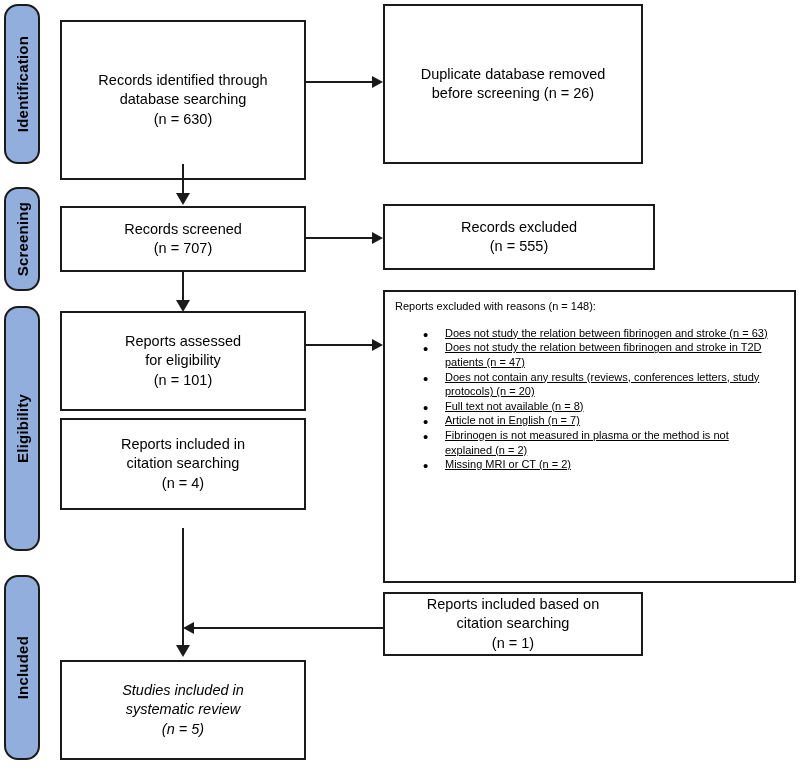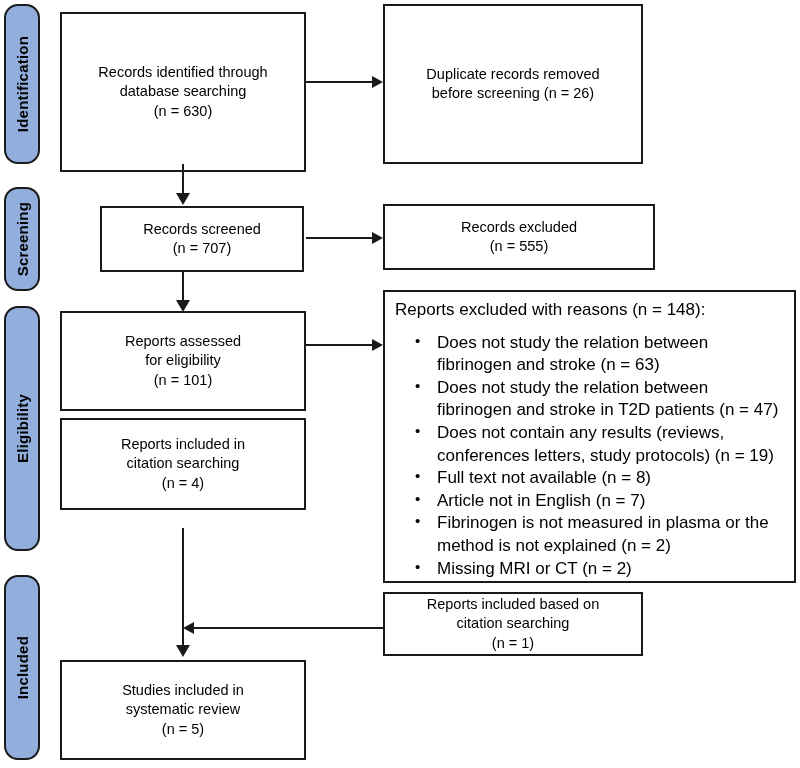--- a/index.html
+++ b/index.html
@@ -54,31 +54,32 @@
   }
   .box .lines {
     padding: 0 8px;
   }
   
   .reasons {
     position: absolute;
     background: #ffffff;
     border: 2px solid #1a1a1a;
     box-sizing: border-box;
-    font-size: 17px;
+    font-size: 11px;
     line-height: 1.33;
     padding: 7px 8px 6px 10px;
   }
   .reasons .heading {
     margin: 0 0 10px 0;
   }
   .reasons ul {
-    margin: 4px;
+    margin: 12px;
     padding-left: 38px;
     list-style: none;
+    text-decoration: underline;
   }
   .reasons li {
     position: relative;
     margin-bottom: 0px;
   }
   .reasons li::before {
     content: "\2022";
     position: absolute;
     left: -22px;
     top: -1px;
@@ -131,42 +132,42 @@
   </div>
 
   <div class="stage" style="left:4px; top:306px; width:36px; height:245px;">
     <span>Eligibility</span>
   </div>
 
   <div class="stage" style="left:4px; top:575px; width:36px; height:185px;">
     <span>Included</span>
   </div>
 
-  <div class="box" style="left:60px; top:12px; width:246px; height:160px;">
+  <div class="box" style="left:60px; top:20px; width:246px; height:160px;">
     <div class="lines">
       <div>Records identified through</div>
       <div>database searching</div>
       <div>(n = 630)</div>
     </div>
   </div>
 
   <div class="hline" style="left:306px; top:81px; width:66px;"></div>
   <div class="arrow-r" style="left:372px; top:76px;"></div>
 
   <div class="box" style="left:383px; top:4px; width:260px; height:160px;">
     <div class="lines">
-      <div>Duplicate records removed</div>
+      <div>Duplicate database removed</div>
       <div>before screening (n = 26)</div>
     </div>
   </div>
 
   <div class="vline" style="left:182px; top:164px; height:31px;"></div>
   <div class="arrow-d" style="left:176px; top:193px;"></div>
 
-  <div class="box" style="left:60px; top:206px; width:204px; height:66px;margin-left:40px;">
+  <div class="box" style="left:60px; top:206px; width:246px; height:66px;">
     <div class="lines">
       <div>Records screened</div>
       <div>(n = 707)</div>
     </div>
   </div>
 
   <div class="hline" style="left:306px; top:237px; width:66px;"></div>
   <div class="arrow-r" style="left:372px; top:232px;"></div>
 
   <div class="box" style="left:383px; top:204px; width:272px; height:66px;">
@@ -196,21 +197,21 @@
       <div>citation searching</div>
       <div>(n = 4)</div>
     </div>
   </div>
 
   <div class="reasons" style="left:383px; top:290px; width:413px; height:293px;">
     <div class="heading">Reports excluded with reasons (n = 148):</div>
     <ul>
       <li>Does not study the relation between fibrinogen and stroke (n = 63)</li>
       <li>Does not study the relation between fibrinogen and stroke in T2D patients (n = 47)</li>
-      <li>Does not contain any results (reviews, conferences letters, study protocols) (n = 19)</li>
+      <li>Does not contain any results (reviews, conferences letters, study protocols) (n = 20)</li>
       <li>Full text not available (n = 8)</li>
       <li>Article not in English (n = 7)</li>
       <li>Fibrinogen is not measured in plasma or the method is not explained (n = 2)</li>
       <li>Missing MRI or CT (n = 2)</li>
     </ul>
   </div>
 
   <div class="vline" style="left:182px; top:528px; height:119px;"></div>
   <div class="arrow-d" style="left:176px; top:645px;"></div>
 
@@ -218,21 +219,21 @@
   <div class="arrow-l" style="left:183px; top:622px;"></div>
 
   <div class="box" style="left:383px; top:592px; width:260px; height:64px;">
     <div class="lines">
       <div>Reports included based on</div>
       <div>citation searching</div>
       <div>(n = 1)</div>
     </div>
   </div>
 
-  <div class="box" style="left:60px; top:660px; width:246px; height:100px;">
+  <div class="box" style="left:60px; top:660px; width:246px; height:100px;font-style:italic;">
     <div class="lines">
       <div>Studies included in</div>
       <div>systematic review</div>
       <div>(n = 5)</div>
     </div>
   </div>
 
 </div>
 
 </body></html>

